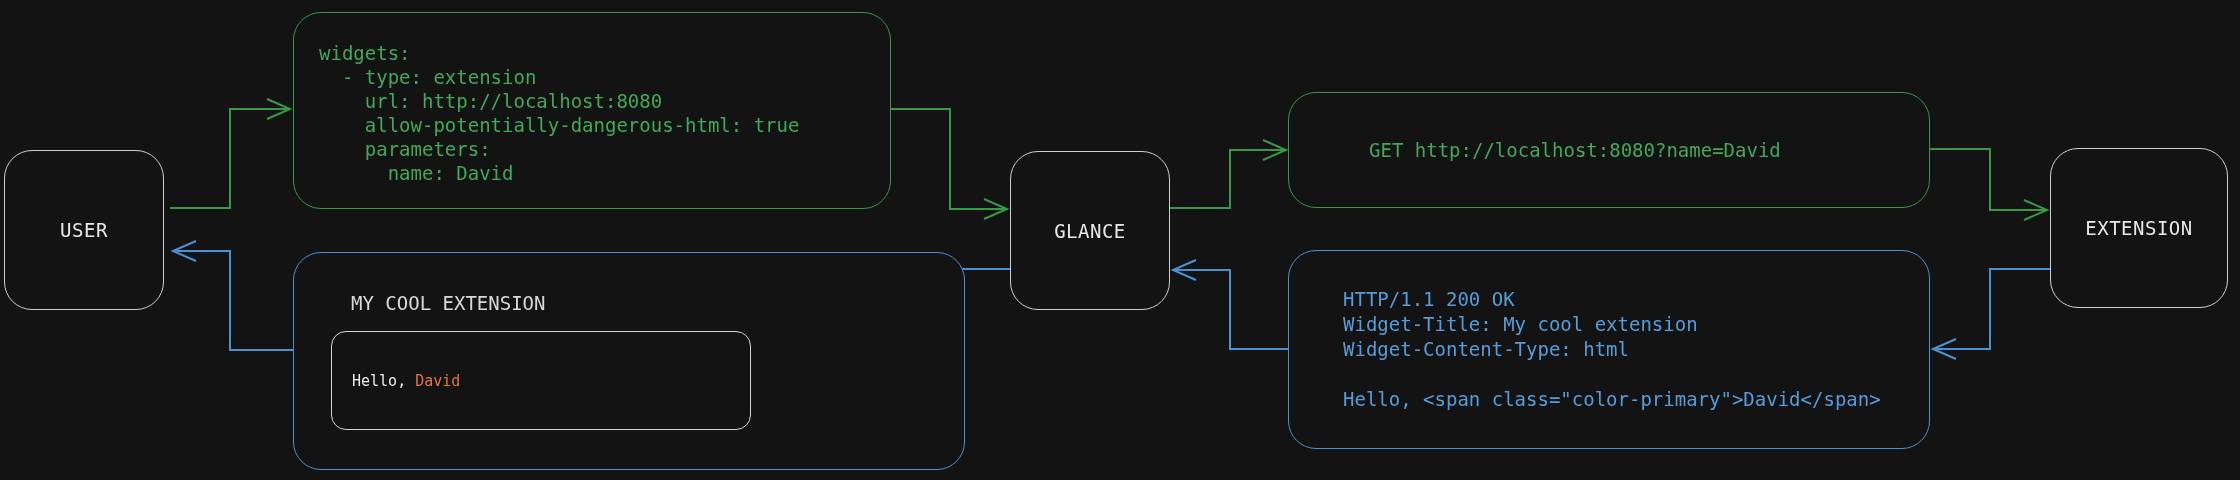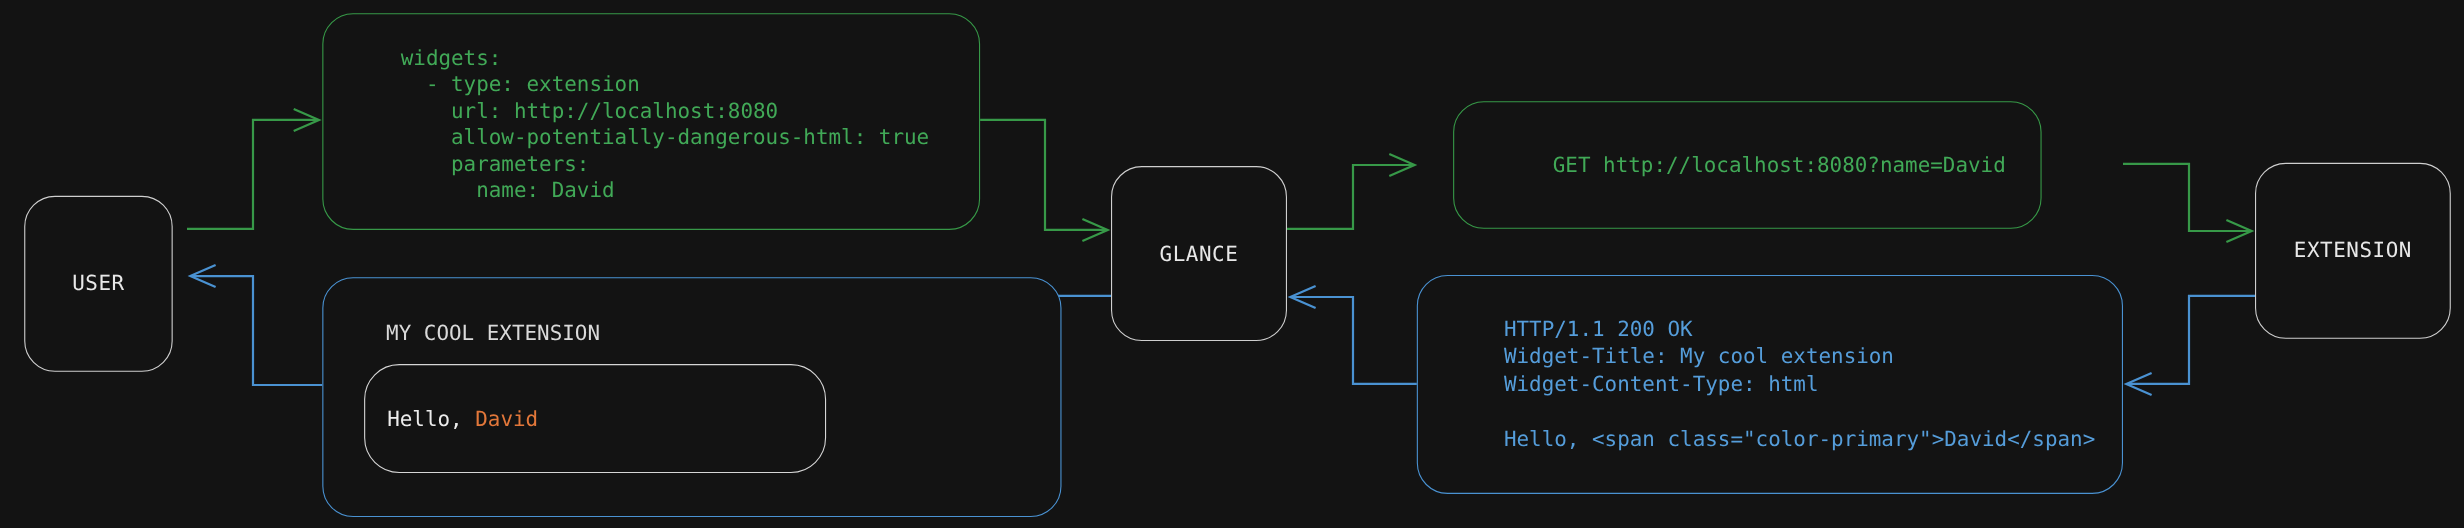--- a/index.html
+++ b/index.html
@@ -28,21 +28,20 @@
     stroke-width: 2;
   }
   .wire-green { stroke: #379948; }
   .wire-blue  { stroke: #4a92d2; }
 
   .box {
     position: absolute;
     box-sizing: border-box;
     border-radius: 28px;
     background: #131313;
-    justify-content: center;
   }
   .node {
     border: 1.5px solid #cfcfcf;
     display: flex;
     align-items: center;
     justify-content: center;
   }
   .node-label {
     color: #e8e8e8;
     font-size: 19px;
@@ -59,59 +58,58 @@
   .code-blue  { color: #559dda; }
 
   #config-box {
     left: 293px; top: 12px; width: 598px; height: 197px;
     display: flex; align-items: center;
     padding-left: 25px; padding-top: 5px;
   }
   #config-box .code { line-height: 24px; }
 
   #request-box {
-    left: 1288px; top: 92px; width: 535px; height: 116px;
+    left: 1288px; top: 92px; width: 642px; height: 116px;
     display: flex; align-items: center;
-    padding-left: 58px;
-    margin-left: 33px;
+    padding-left: 80px;
   }
 
   #response-box {
     left: 1288px; top: 250px; width: 642px; height: 199px;
     display: flex; align-items: center;
     padding-left: 54px;
   }
   #response-box .code { line-height: 25px; }
 
-  #user-node      { left: 22px;   top: 150px; width: 135px; height: 160px; margin-top: 28px; }
+  #user-node      { left: 4px;   top: 150px; width: 160px; height: 160px; }
   #glance-node    { left: 1010px; top: 151px; width: 160px; height: 159px; }
   #extension-node { left: 2050px; top: 148px; width: 178px; height: 160px; }
 
   #widget-panel {
     left: 293px; top: 252px; width: 672px; height: 218px;
   }
   .widget-title {
     position: absolute;
     left: 57px; top: 38px;
     color: #d9d9d9;
     font-size: 19px;
     line-height: 24px;
     white-space: pre;
   }
   .greeting-box {
     position: absolute;
     left: 37px; top: 78px; width: 420px; height: 99px;
     box-sizing: border-box;
     border: 1.5px solid #d6d6d6;
-    border-radius: 32px;
+    border-radius: 15px;
     display: flex;
     align-items: center;
     padding-left: 20px;
     white-space: pre;
-    font-size: 19px;
+    font-size: 15px;
   }
   .greeting-prefix { color: #ececec; }
   .greeting-name   { color: #e2773a; }
 </style>
 </head>
 <body>
 
 <div class="canvas">
 
   <svg class="wires" width="2240" height="480">

